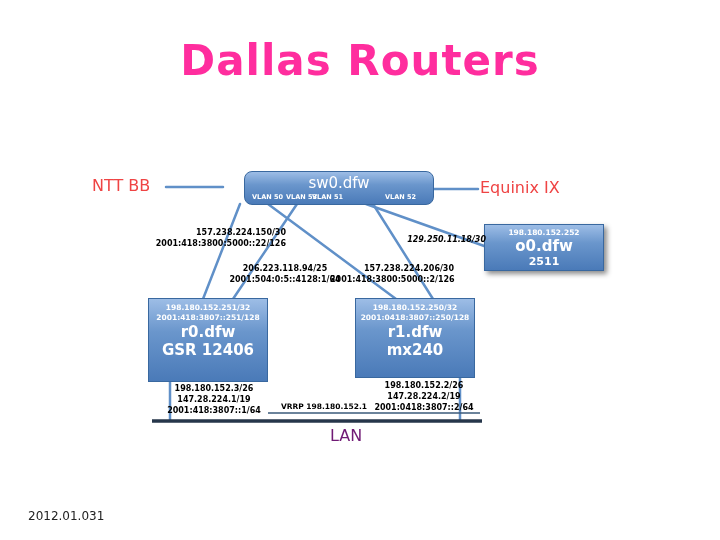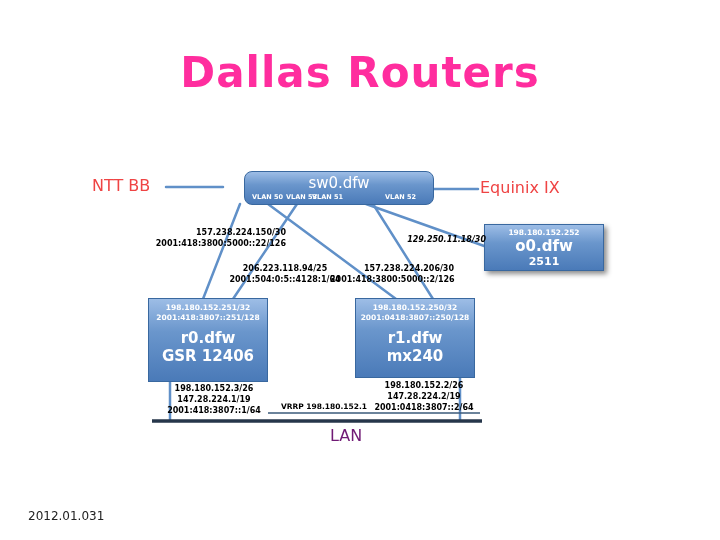--- a/index.html
+++ b/index.html
@@ -1,21 +1,21 @@
 <!DOCTYPE html>
 <html><head>
 <meta charset="utf-8">
 <style>
   html,body{margin:0;padding:0;background:#fff;}
   body{font-family:"DejaVu Sans","Liberation Sans",sans-serif;}
   .slide{position:relative;width:720px;height:540px;background:#ffffff;overflow:hidden;}
   .abs{position:absolute;}
   .pre{white-space:pre-line;}
 
-  .title{left:0;right:0;top:48px;text-align:center;font-size:42px;font-weight:bold;
+  .title{left:0;right:0;top:36px;text-align:center;font-size:42px;font-weight:bold;
          color:#ff2d9e;letter-spacing:1px;}
 
   .wires{left:0;top:0;width:720px;height:540px;pointer-events:none;}
 
   .node{background:linear-gradient(180deg,#9dbde6 0%,#6a96cc 40%,#4a7ab8 100%);
         border:1px solid #39689f;color:#ffffff;text-align:center;box-sizing:border-box;}
 
   .side-label{font-size:16px;color:#ef4444;font-weight:500;}
 
   .sw0{left:222px;top:171px;width:190px;height:34px;border-radius:8px;margin-left:22px;}
@@ -26,21 +26,21 @@
 
   .o0{left:484px;top:224px;width:120px;height:47px;box-shadow:3px 3px 5px rgba(0,0,0,.45);}
   .o0-ip{font-size:7.5px;font-weight:bold;padding-top:3px;}
   .o0-name{font-size:15px;font-weight:bold;line-height:1.2;}
   .o0-model{font-size:11px;font-weight:bold;}
 
   .router{padding-top:4px;}
   .r0{left:148px;top:298px;width:120px;height:84px;}
   .r1{left:355px;top:298px;width:120px;height:80px;}
   .router-ips{font-size:7.5px;font-weight:bold;line-height:1.3;}
-  .router-name{font-size:15px;font-weight:bold;margin-top:6px;line-height:1.25;}
+  .router-name{font-size:15px;font-weight:bold;line-height:1.25;}
   .router-model{font-size:15px;font-weight:bold;line-height:1.25;}
 
   .link-label{font-size:8px;font-weight:bold;color:#000;line-height:1.35;}
   .lbl-ntt-link{left:140px;top:228px;width:146px;text-align:right;}
   .lbl-oob-link{left:402px;top:235px;width:84px;text-align:right;font-style:italic;}
   .lbl-ix-link{left:226px;top:264px;width:118px;text-align:center;}
   .lbl-r1-link{left:330px;top:264px;width:124px;text-align:right;}
   .lbl-r0-lan{left:158px;top:384px;width:112px;text-align:center;}
   .lbl-r1-lan{left:368px;top:381px;width:112px;text-align:center;}
   .lbl-vrrp{left:276px;top:402px;width:96px;text-align:center;font-size:7.5px;}

